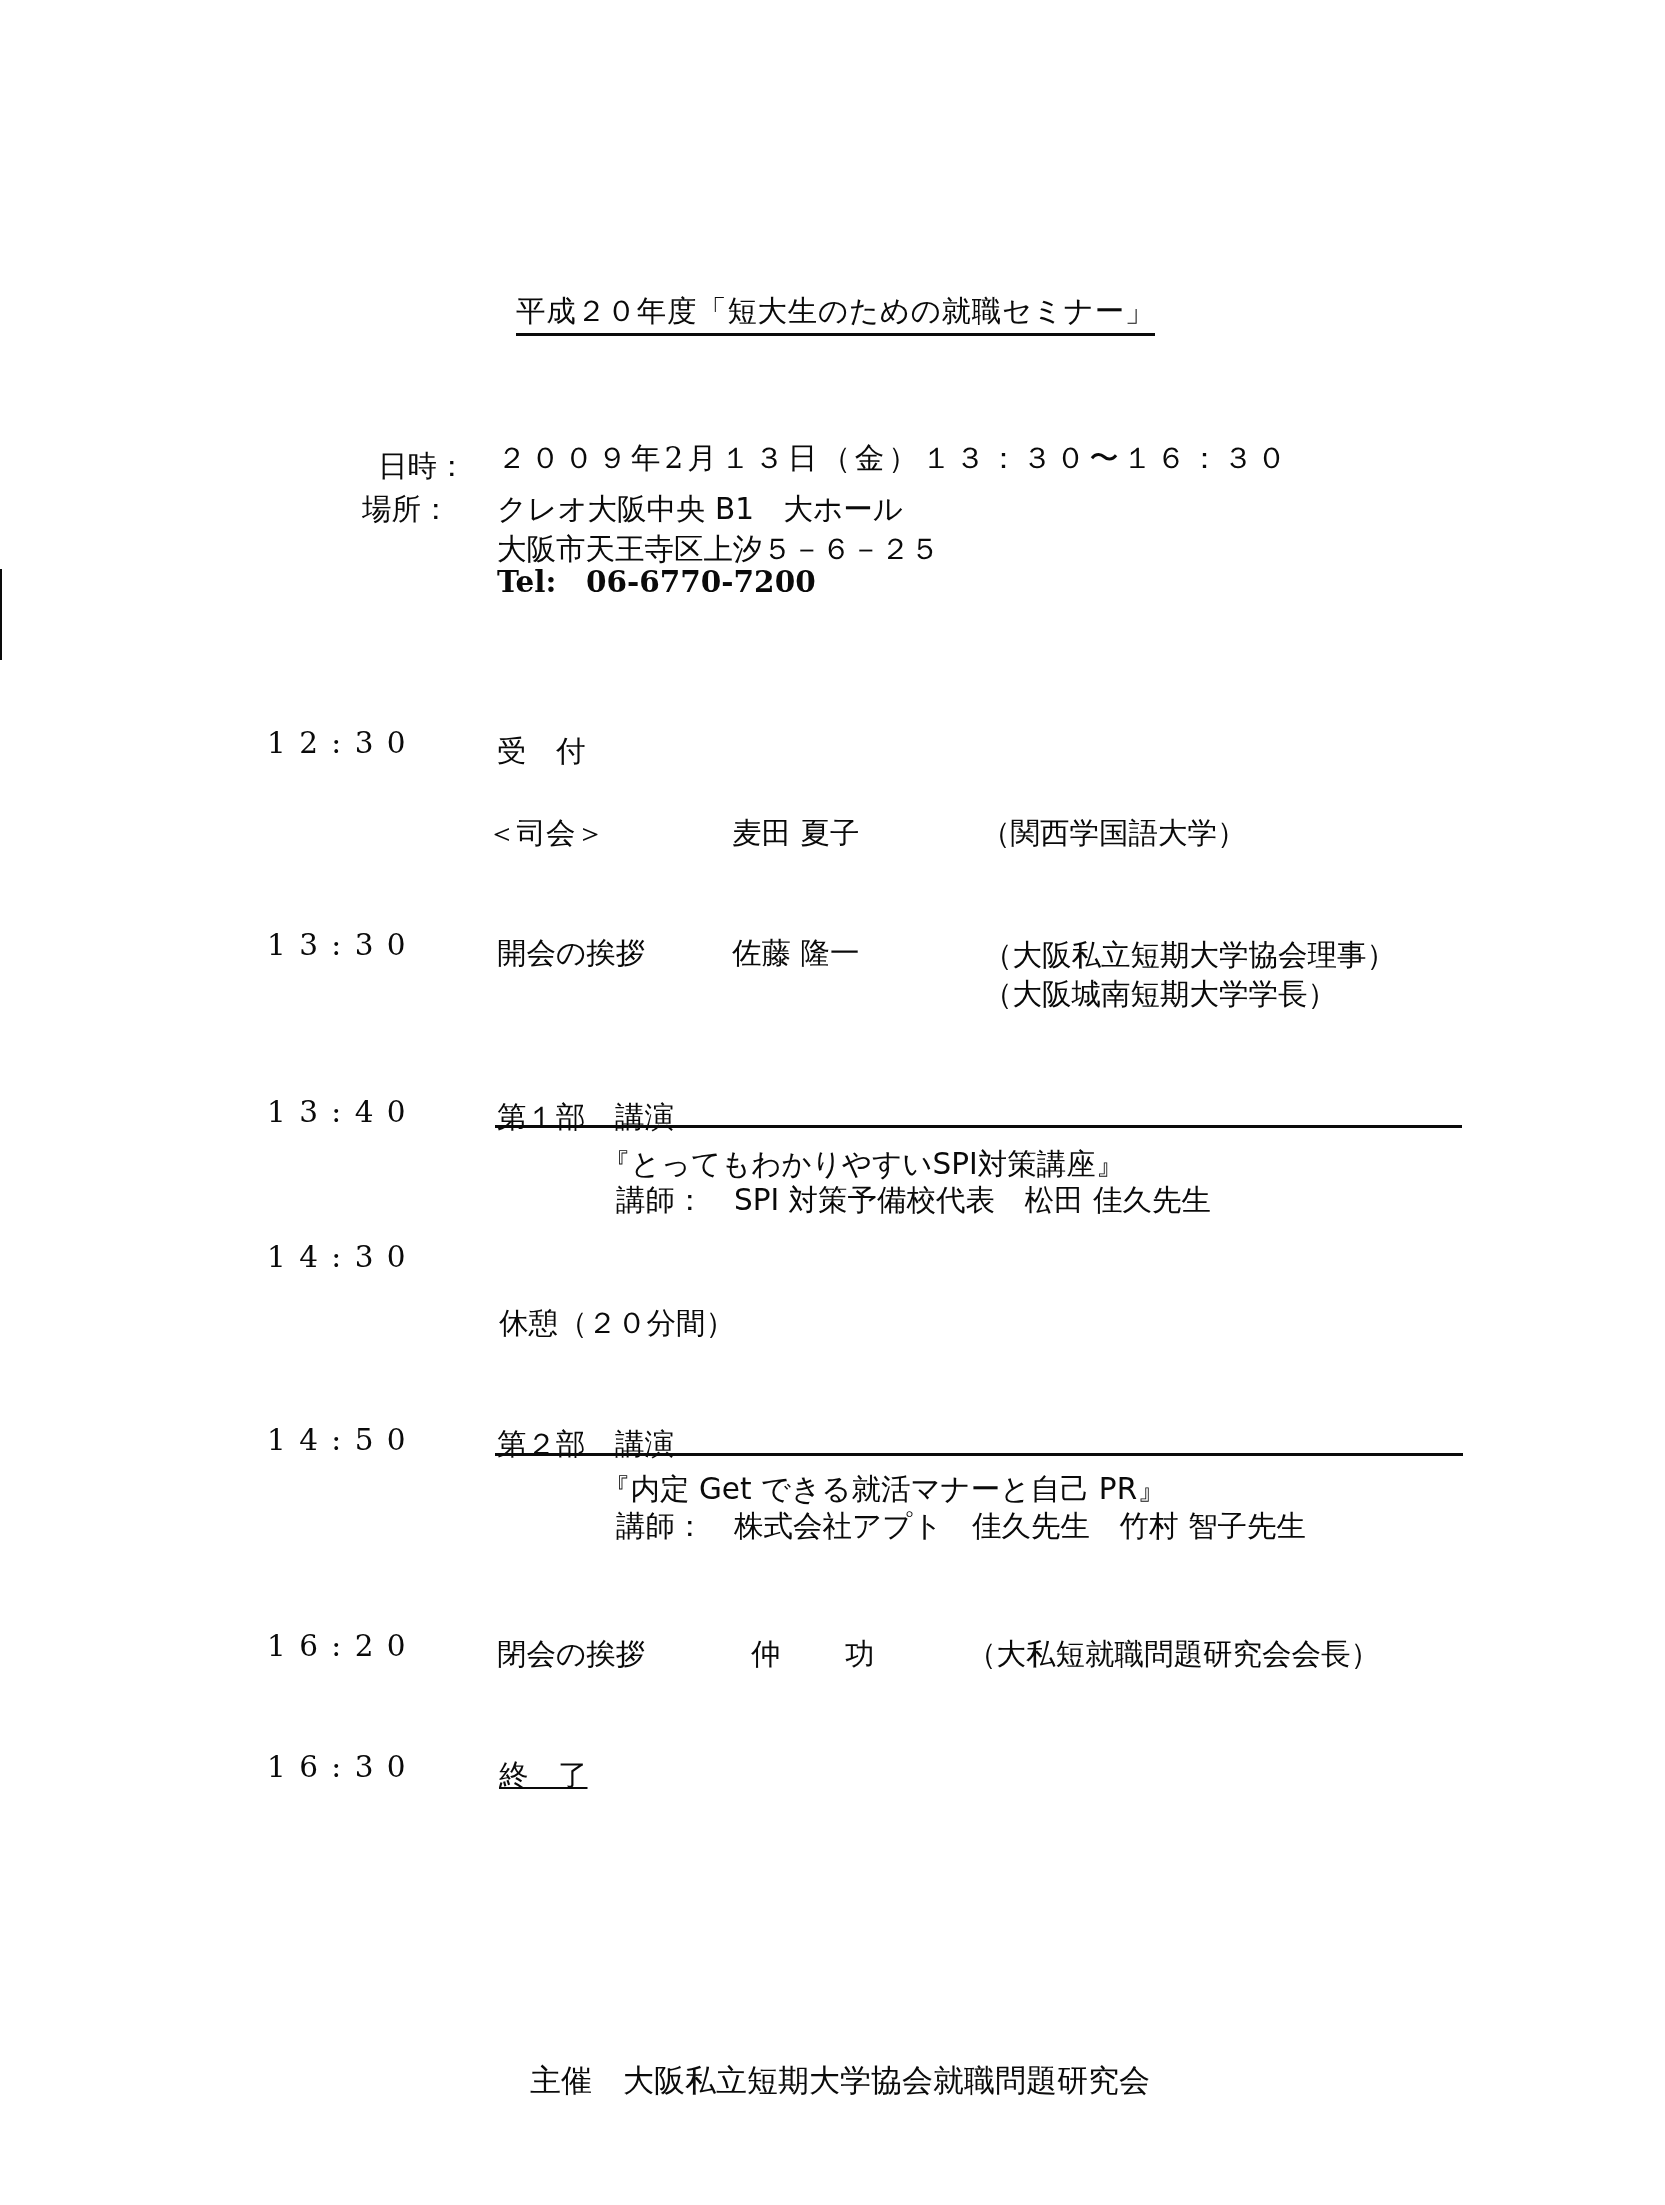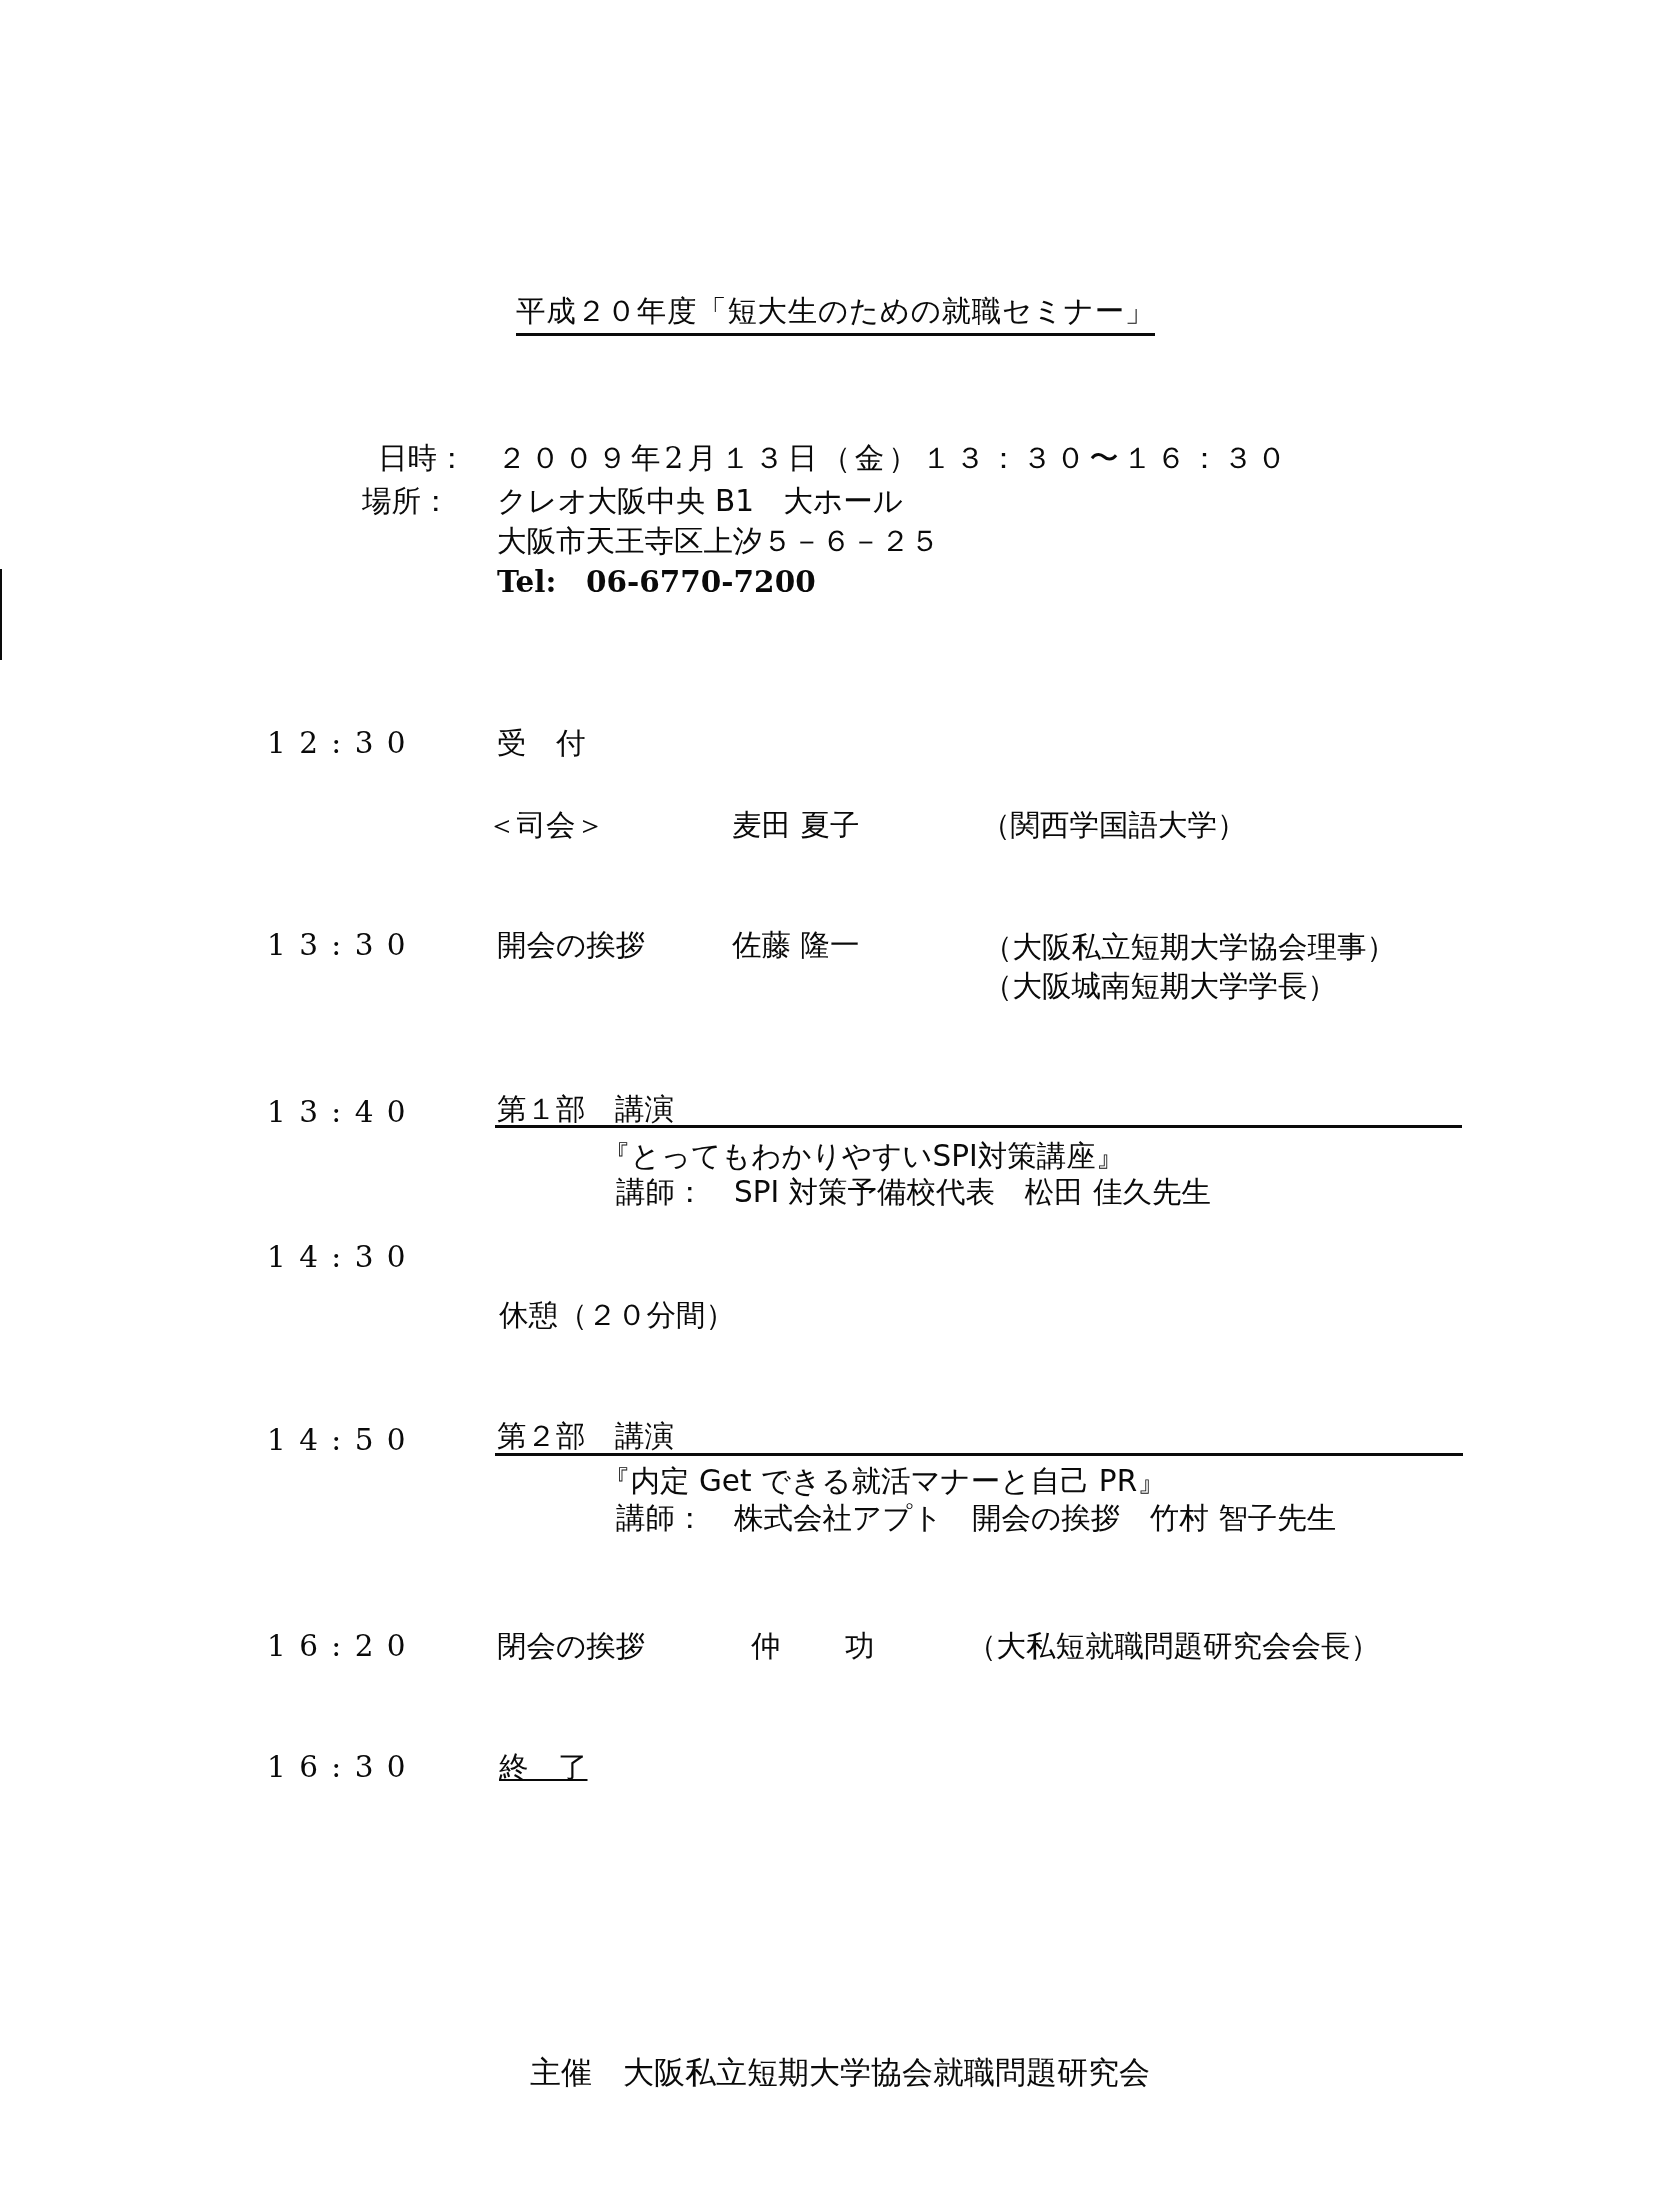--- a/index.html
+++ b/index.html
@@ -1,20 +1,20 @@
 <!DOCTYPE html>
 <html style="font-size:10.7px"><head>
 <meta charset="utf-8">
 <style>
   html, body { margin:0; padding:0; background:#ffffff; }
   body { width:1666px; height:2205px; position:relative; overflow:hidden;
          font-family:"DejaVu Serif","Liberation Serif",serif; color:#0a0a0a; }
   .abs { position:absolute; white-space:nowrap; line-height:35px; font-size:29.5px; }
   .mincho { font-family:"DejaVu Serif","Liberation Serif",serif; }
-  .gothic { font-family:"DejaVu Sans","Liberation Sans",sans-serif; }
+  .gothic { font-family:"DejaVu Sans","Liberation Sans",sans-serif;margin-top:8px; }
   .title { font-size:29.5px; letter-spacing:0.7px; border-bottom:3.4px solid #0a0a0a; padding-bottom:4px; }
   .time { letter-spacing:13.4px; font-size:29.5px; }
   .rule { position:absolute; height:3.4px; background:#0a0a0a; }
   .scanbar { position:absolute; left:0; width:2px; background:#0a0a0a; }
   .wide { letter-spacing:4px; }
 </style>
 </head>
 <body>
 
 <div class="scanbar" style="top:569px;height:91px;"></div>
@@ -48,21 +48,21 @@
 <div class="abs gothic" style="left:601px; top:1139px;">『とってもわかりやすいSPI対策講座』</div>
 <div class="abs gothic" style="left:616px; top:1175px;">講師：　SPI 対策予備校代表　松田 佳久先生</div>
 
 <div class="abs mincho time" style="left:267px; top:1240px;">14:30</div>
 <div class="abs gothic" style="left:499px; top:1298px;">休憩（２０分間）</div>
 
 <div class="abs mincho time" style="left:267px; top:1423px;">14:50</div>
 <div class="abs gothic" style="left:497px; top:1419px;">第２部　講演</div>
 <div class="rule" style="left:495px; top:1453px; width:968px;"></div>
 <div class="abs gothic" style="left:601px; top:1464px;">『内定 Get できる就活マナーと自己 PR』</div>
-<div class="abs gothic" style="left:616px; top:1501px;">講師：　株式会社アプト　開会の挨拶　竹村 智子先生</div>
+<div class="abs gothic" style="left:616px; top:1501px;">講師：　株式会社アプト　佳久先生　竹村 智子先生</div>
 
 <div class="abs mincho time" style="left:267px; top:1629px;">16:20</div>
 <div class="abs gothic" style="left:497px; top:1629px;text-align:center;">閉会の挨拶</div>
 <div class="abs gothic" style="left:751px; top:1629px;">仲</div>
 <div class="abs gothic" style="left:845px; top:1629px;">功</div>
 <div class="abs gothic" style="left:967px; top:1629px;">（大私短就職問題研究会会長）</div>
 
 <div class="abs mincho time" style="left:267px; top:1750px;">16:30</div>
 <div class="abs gothic" style="left:499px; top:1750px;text-decoration:underline;">終　了</div>
 

